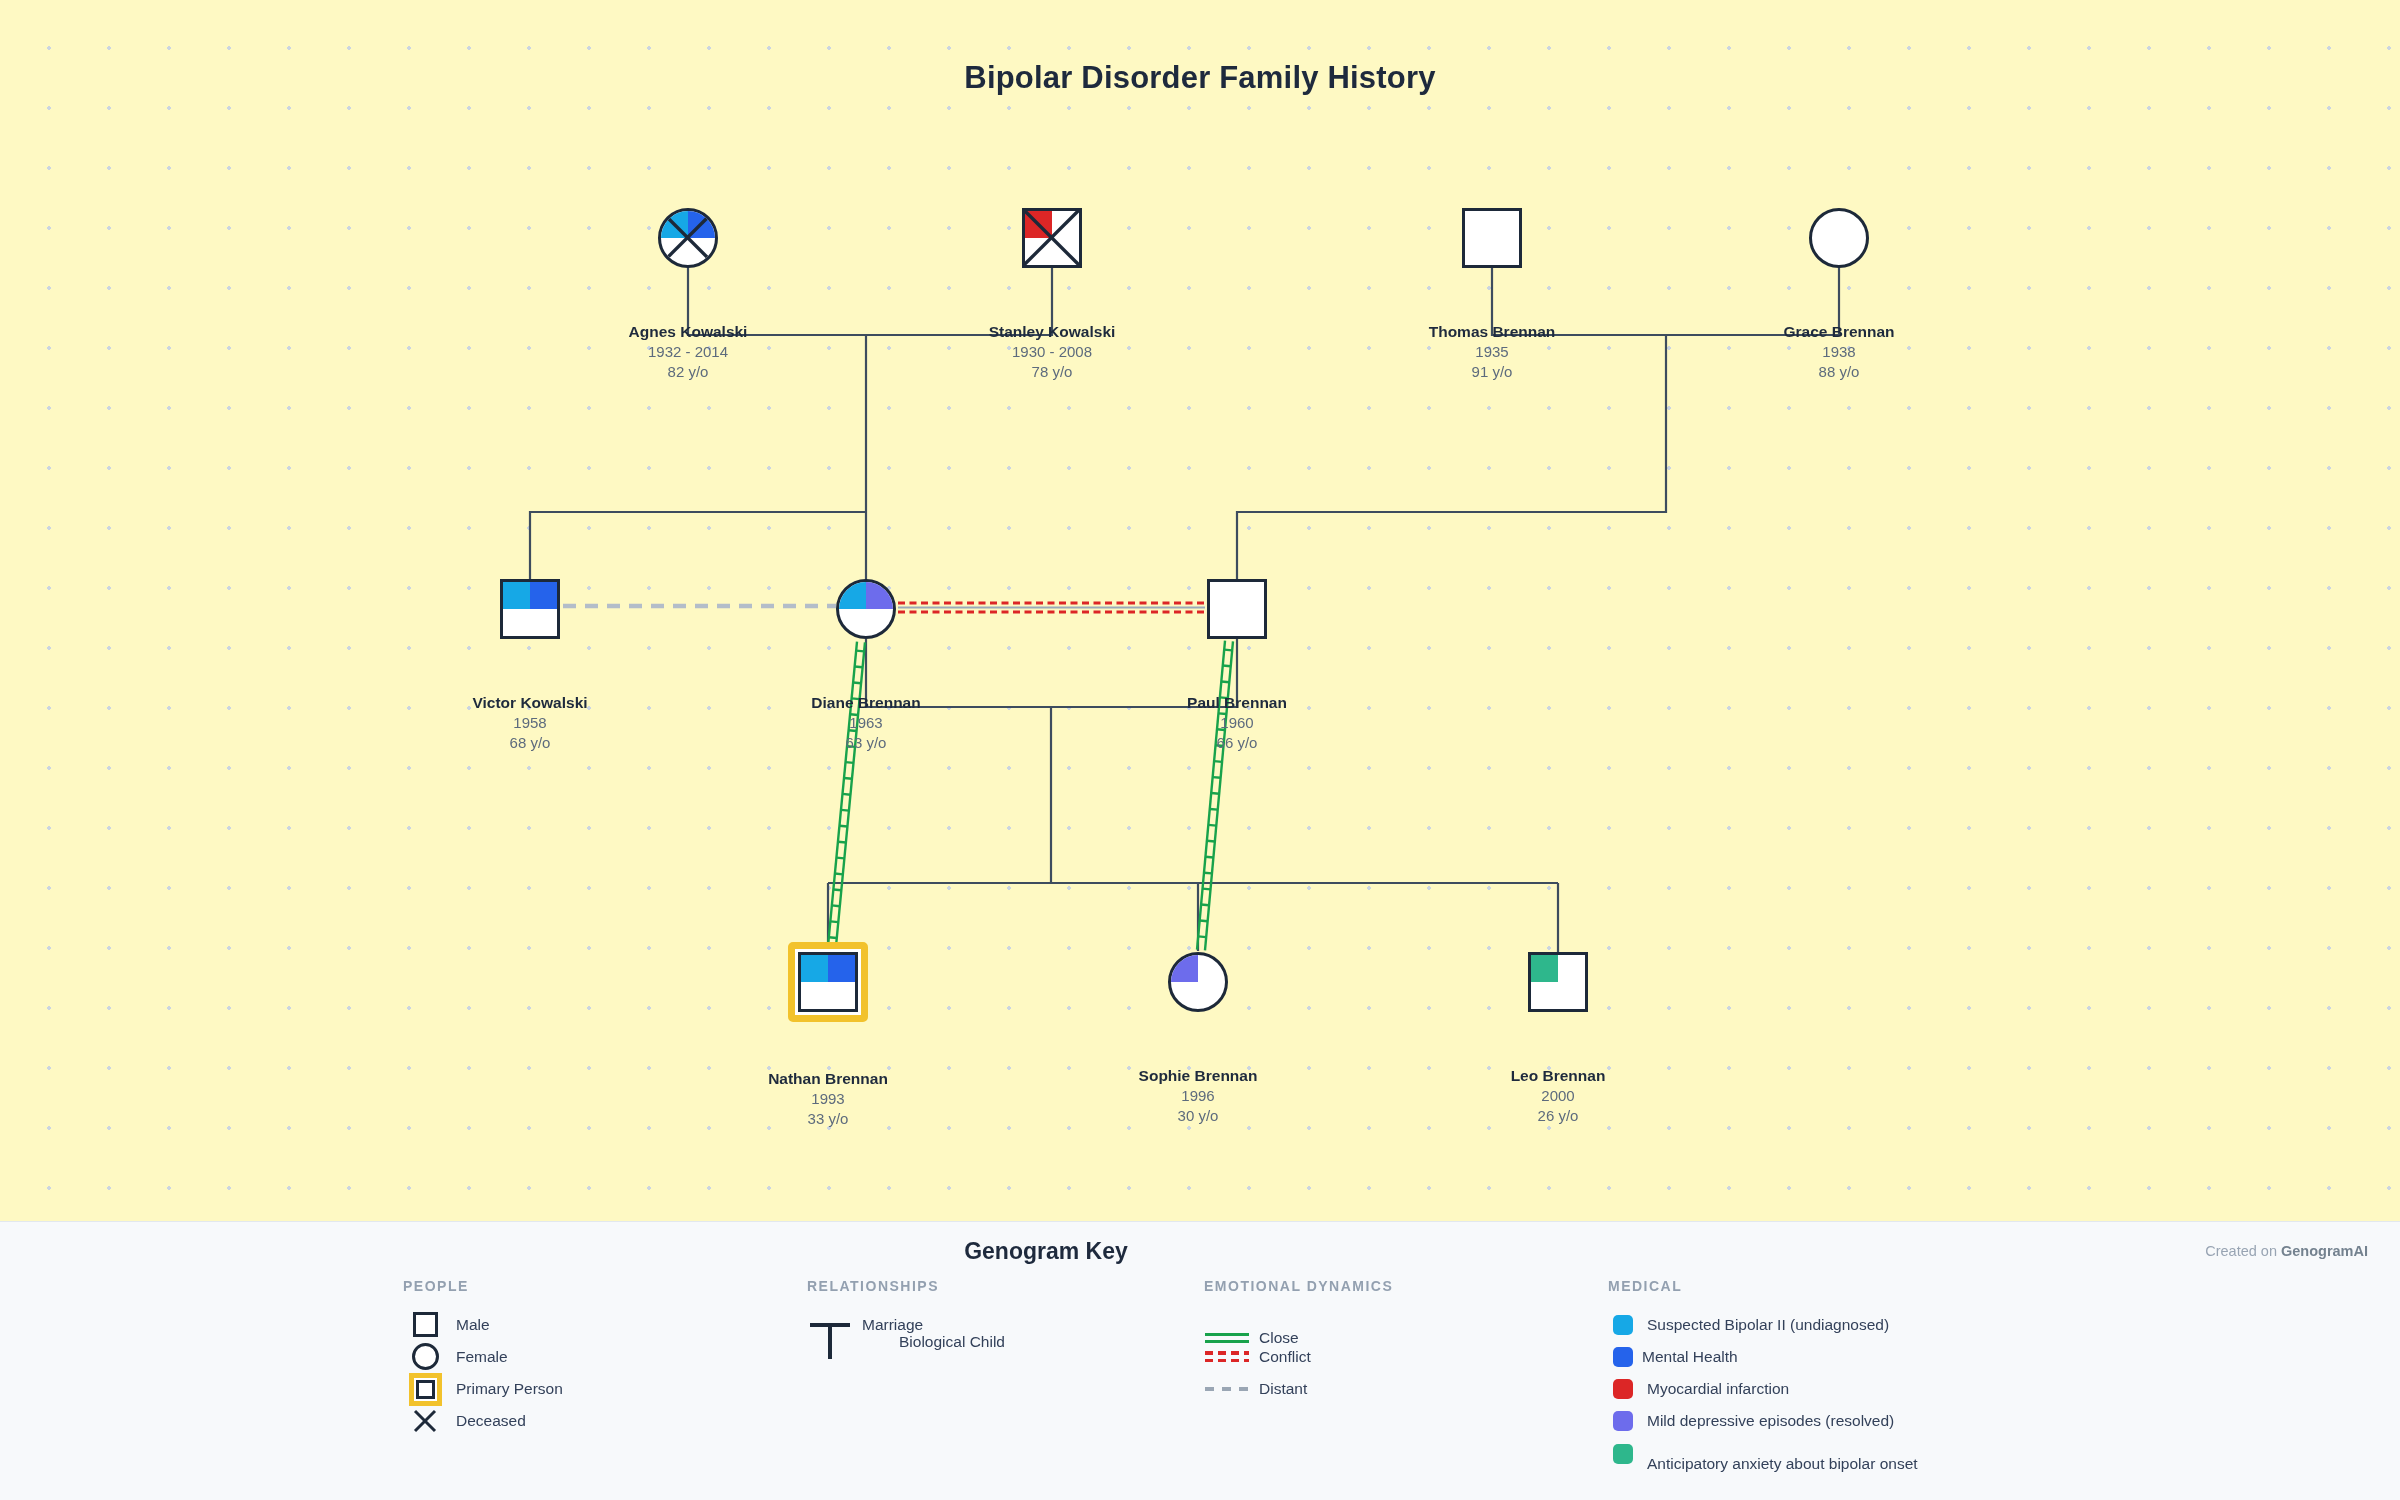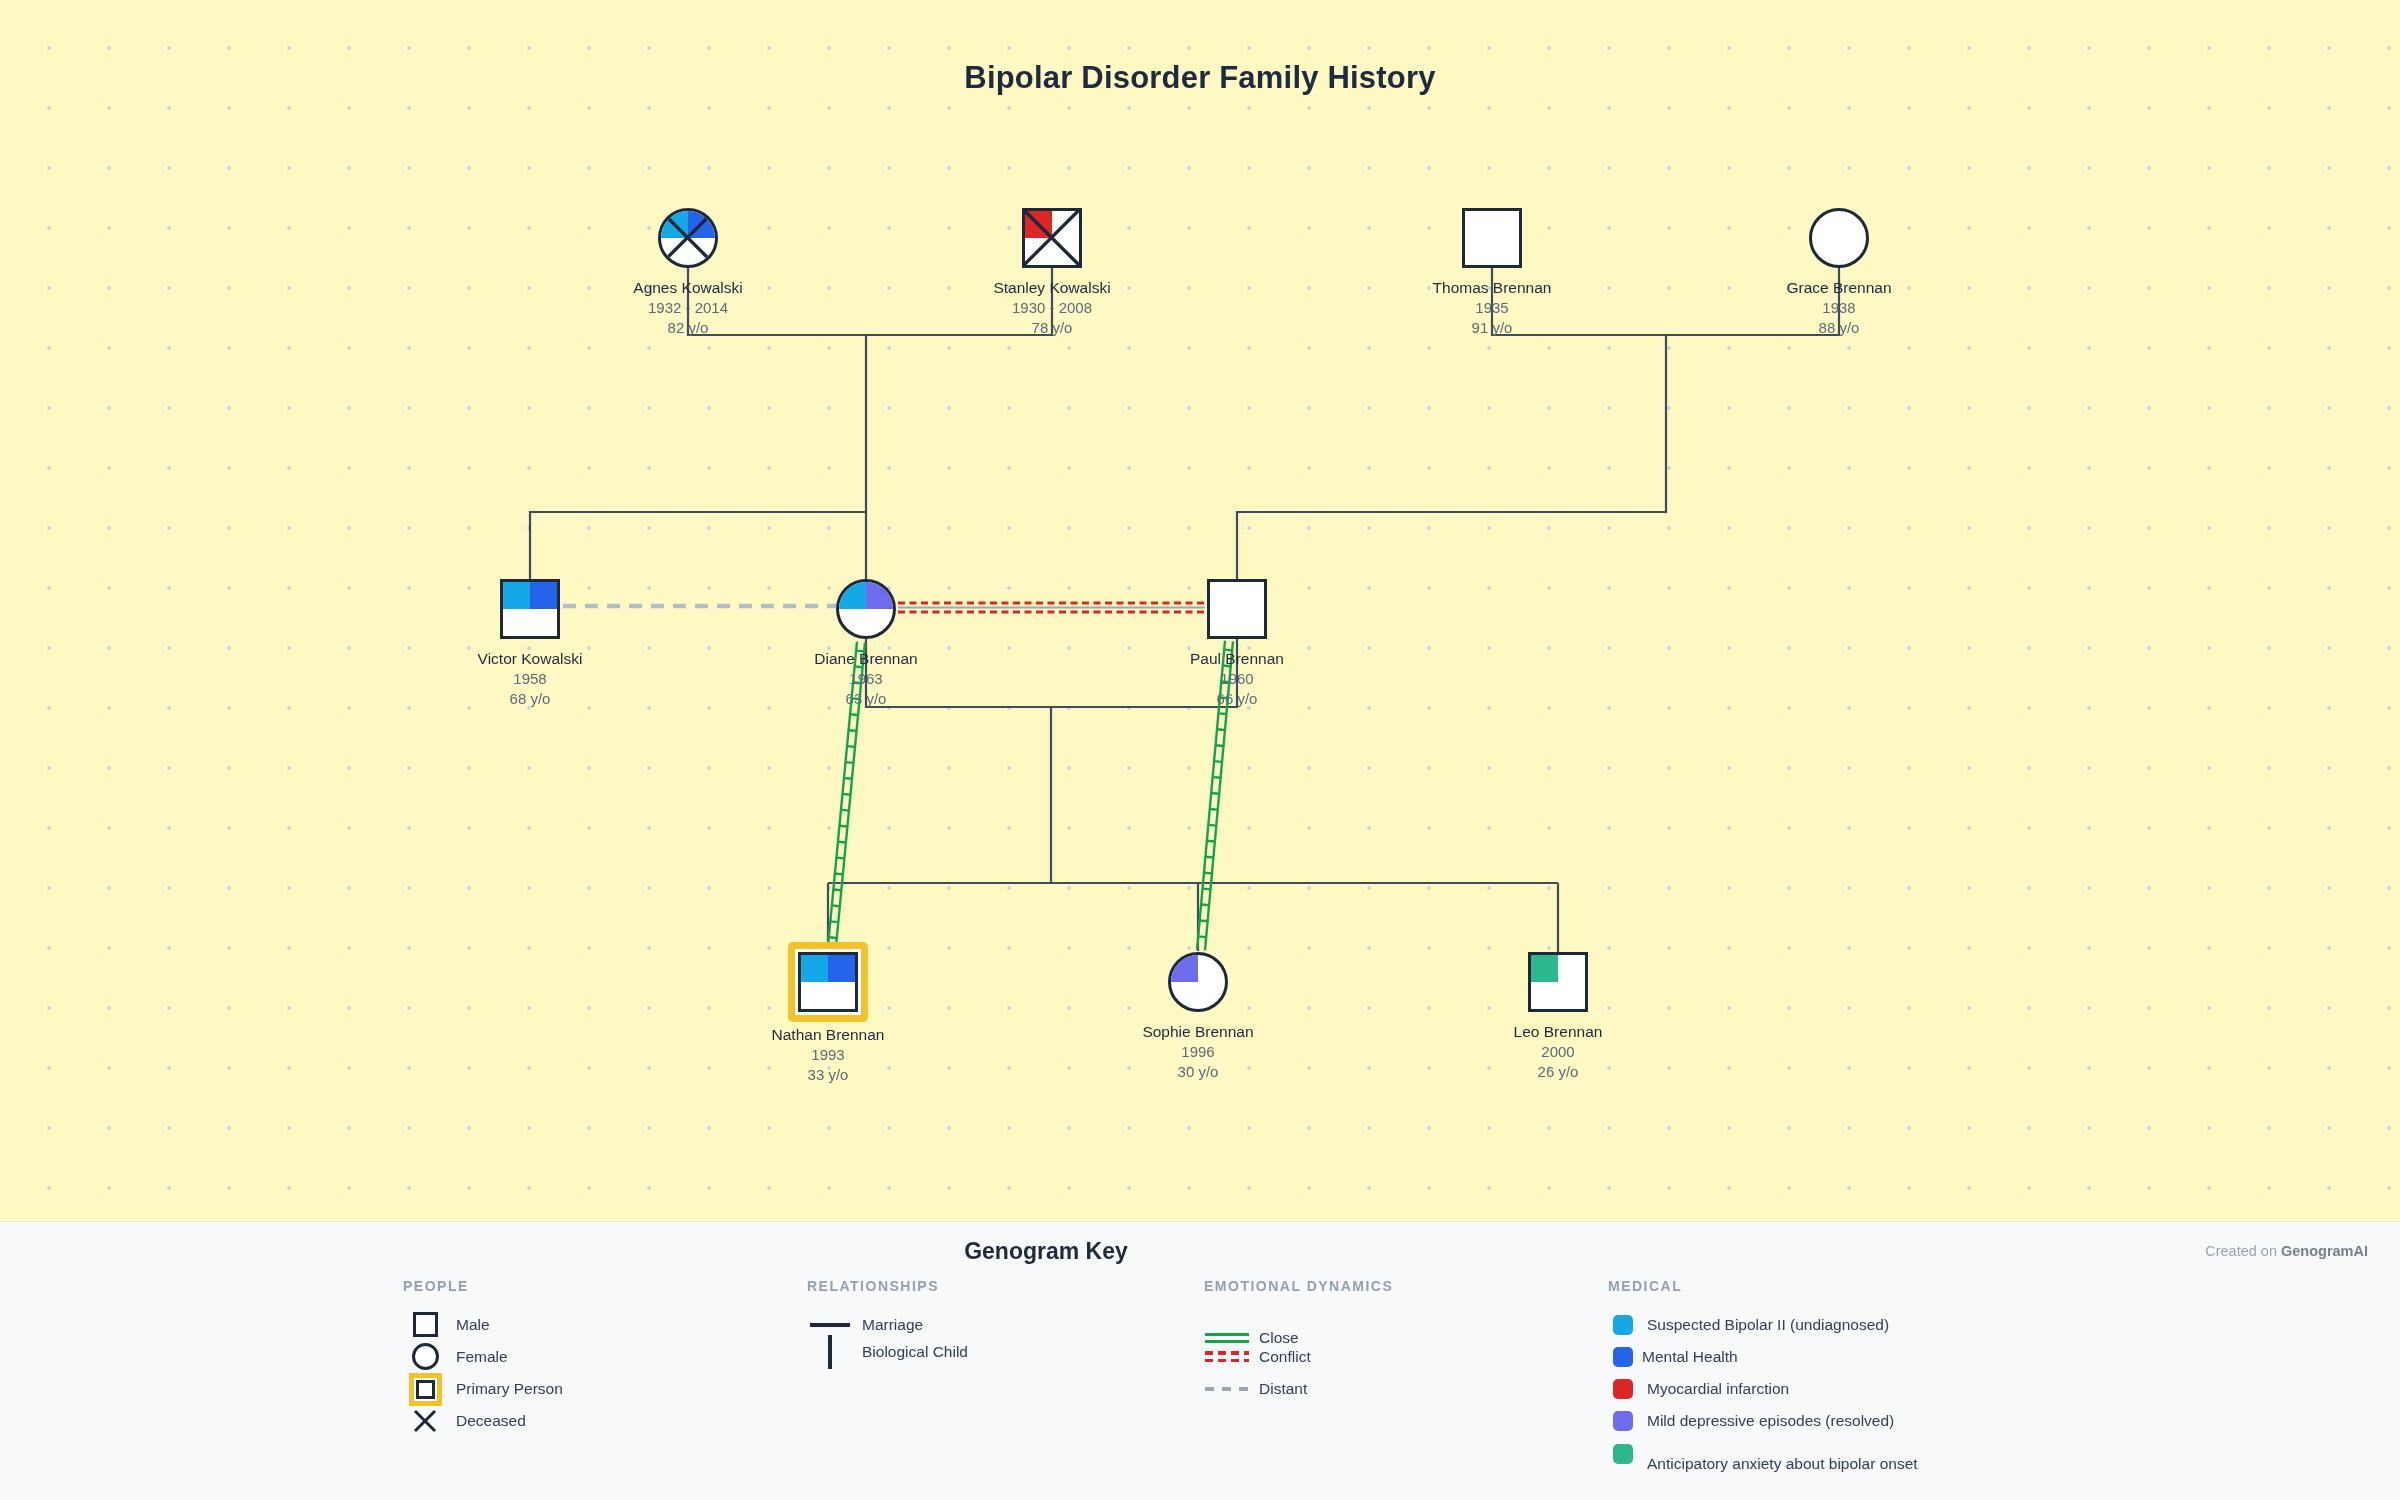--- a/index.html
+++ b/index.html
@@ -15,21 +15,21 @@
   .pwrap{position:absolute;}
   .node{position:relative;width:60px;height:60px;box-sizing:border-box;
         border:3.5px solid #1d2939;background:#fff;overflow:hidden;}
   .node.circle{border-radius:50%;}
   .q{position:absolute;width:50%;height:50%;top:0;}
   .q.tl{left:0;} .q.tr{left:50%;}
   .xmark{position:absolute;left:-3px;top:-3px;width:59px;height:59px;}
   .ring{box-sizing:border-box;width:80px;height:80px;border:7px solid #f2c22c;
         padding:3px;background:#fff;border-radius:5px;}
   .plabel{position:absolute;transform:translateX(-50%);text-align:center;white-space:nowrap;}
-  .pname{font-size:15.5px;font-weight:normal;color:#1e2a3d;line-height:20px;}
+  .pname{font-size:15.5px;font-weight:bold;color:#1e2a3d;line-height:20px;margin-top:44px;}
   .psub{font-size:15px;color:#5d6b7d;line-height:19.5px;}
   
   .legend{position:absolute;left:0;top:1221px;width:2400px;height:279px;
           background:#f7f9fb;border-top:1px solid #e2e8ee;}
   .keytitle{position:absolute;left:0;top:16px;width:2092px;text-align:center;
             font-size:23px;font-weight:bold;color:#1e2a3d;}
   .credit{position:absolute;right:32px;top:21px;font-size:14.5px;color:#98a4b3;}
   .credit b{color:#74828f;}
   .lsec-h{position:absolute;font-size:14px;font-weight:bold;letter-spacing:1.5px;
           color:#93a0b0;}
@@ -280,21 +280,21 @@
           </span>
           <span class="llabel">Deceased</span>
         </div>
         <div class="lsec-h" style="left: 807px; top: 56px;">RELATIONSHIPS</div>
         <div class="lrow" style="left: 807px; top: 86px;">
           <span class="ibox" style="width: 46px;">
             <span class="ic-line-h"></span>
           </span>
           <span class="llabel">Marriage</span>
         </div>
-        <div class="lrow" style="left: 807px; top: 113px;">
+        <div class="lrow" style="left: 807px; top: 103px; gap: 37px;">
           <span class="ibox" style="width: 46px;">
             <span class="ic-line-v"></span>
           </span>
           <span class="llabel">Biological Child</span>
         </div>
         <div class="lsec-h" style="left: 1204px; top: 56px;">EMOTIONAL DYNAMICS</div>
         <div class="lrow" style="left: 1204px; top: 99px;">
           <span class="ibox" style="width: 46px;">
             <span class="stack">
               <span class="ic-close-line"></span>

